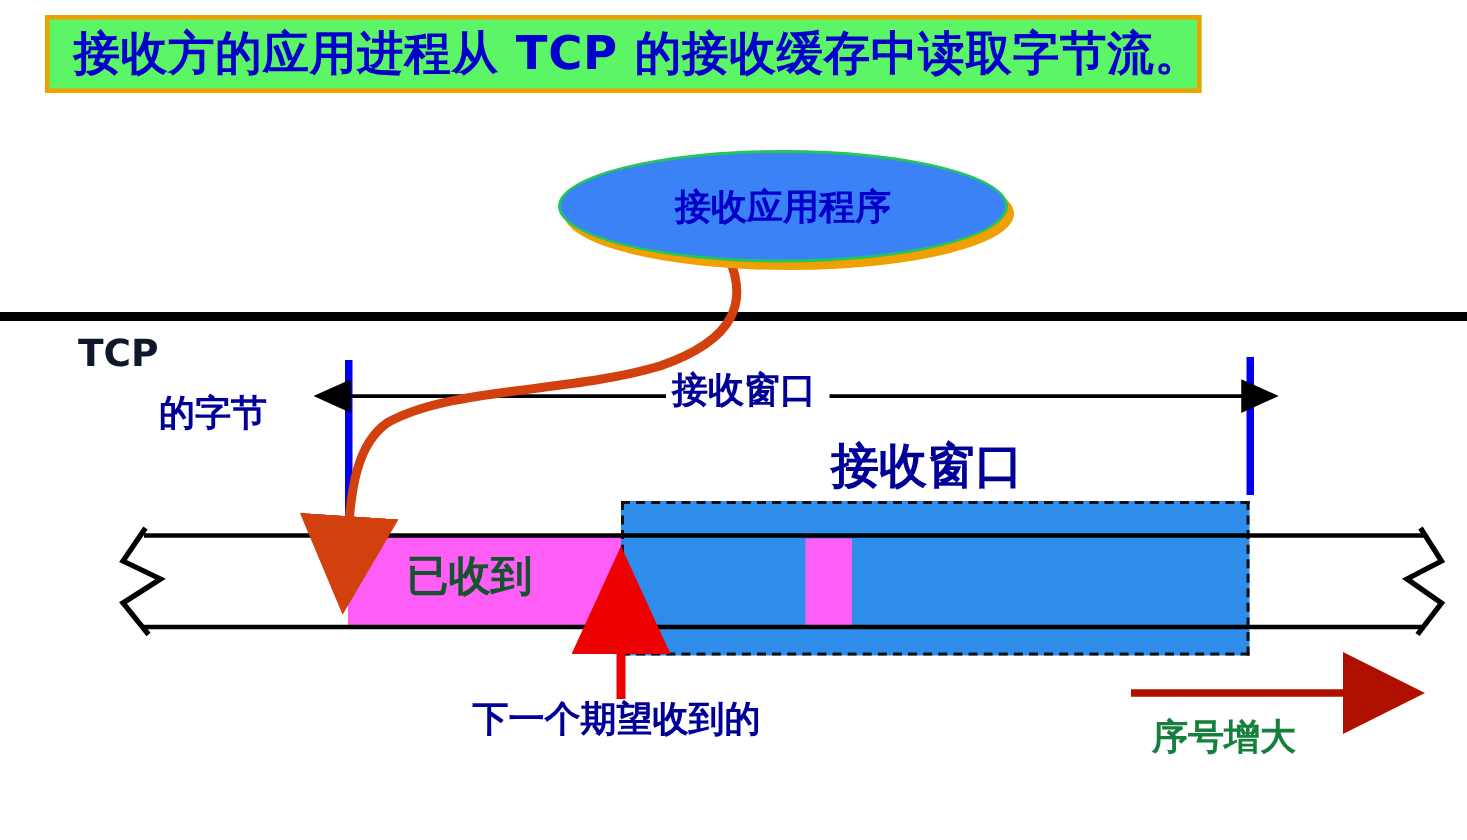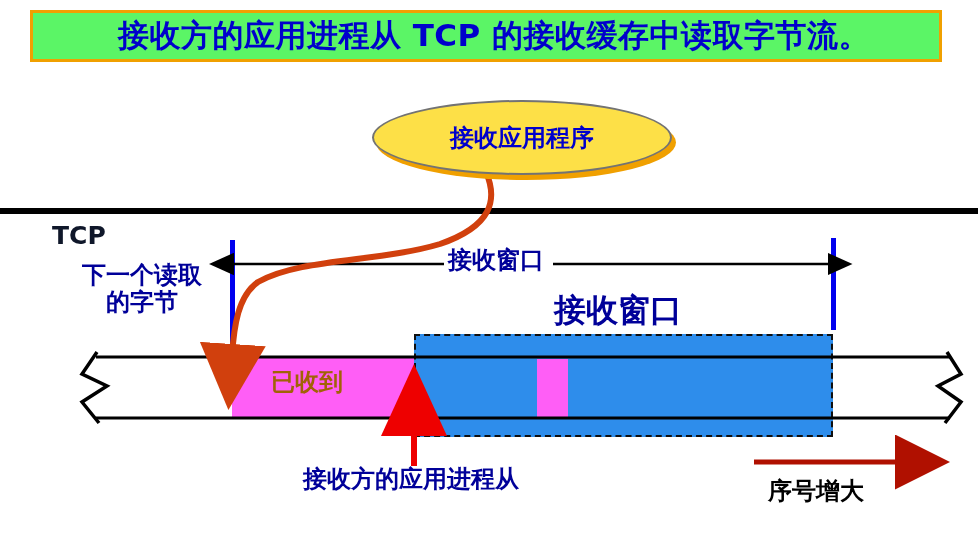--- a/index.html
+++ b/index.html
@@ -18,47 +18,47 @@
     position: absolute;
     left: 0; top: 0;
     width: 978px;
     height: 560px;
   }
   
   #title-banner {
     position: absolute;
     left: 30px;
     top: 10px;
-    width: 912px;
+    width: 771px;
     height: 52px;
     background: #5bf566;
     border: 3px solid #f0a000;
     box-sizing: border-box;
     display: flex;
     align-items: center;
-    justify-content: center;
+    justify-content: flex-start;
   }
   #title-text {
     font-size: 31px;
     font-weight: bold;
     color: #0000cc;
     letter-spacing: 0.5px;
     padding-left: 16px;
     white-space: nowrap;
   }
   
   #callout-ellipse {
     position: absolute;
     left: 372px;
     top: 100px;
     width: 300px;
     height: 75px;
     border-radius: 50%;
-    background: #fde047;
-    border: 2px solid #737373;
+    background: #3b82f6;
+    border: 2px solid #22c55e;
     box-sizing: border-box;
     box-shadow: 4px 5px 0px #f0a000;
     display: flex;
     align-items: center;
     justify-content: center;
     z-index: 6;
   }
   #callout-text {
     font-size: 24px;
     font-weight: bold;
@@ -93,36 +93,36 @@
     z-index: 4;
   }
   #label-recv-window {
     left: 554px; top: 293px;
     font-size: 32px;
     color: #000099;
     z-index: 4;
   }
   #label-received {
     left: 271px; top: 369px;
-    font-size: 24px;
-    color: #a16207;
+    font-size: 28px;
+    color: #14532d;
     z-index: 5;
     font-family: Liberation Serif, serif;
   }
   #label-next-expected {
     left: 276px; top: 466px;
     font-size: 24px;
     color: #000099;
     text-align: center;
     width: 270px;
   }
   #label-seq-increase {
     left: 768px; top: 478px;
     font-size: 24px;
-    color: #000000;
+    color: #15803d;
   }
   
   .vbar {
     position: absolute;
     background: #0000ee;
     width: 5px;
     z-index: 3;
   }
   #vbar-left { left: 230px; top: 240px; height: 128px; }
   #vbar-right { left: 831px; top: 238px; height: 92px; }
@@ -170,30 +170,29 @@
     <div id="title-text">接收方的应用进程从 TCP 的接收缓存中读取字节流。</div>
   </div>
 
   <div id="callout-ellipse">
     <div id="callout-text">接收应用程序</div>
   </div>
 
   <div class="lbl" id="label-tcp">TCP</div>
 
   <div class="lbl" id="label-next-read">
-    <div>下一个读取</div>
     <div>的字节</div>
   </div>
 
   <div class="lbl" id="label-recv-buffer">接收窗口</div>
   <div class="lbl" id="label-recv-window">接收窗口</div>
   <div class="lbl" id="label-received">已收到</div>
 
   <div class="lbl" id="label-next-expected">
-    <div>接收方的应用进程从</div>
+    <div>下一个期望收到的</div>
   </div>
 
   <div class="lbl" id="label-seq-increase">序号增大</div>
 
   <div class="vbar" id="vbar-left"></div>
   <div class="vbar" id="vbar-right"></div>
 
   <div id="block-received"></div>
   <div id="block-window"></div>
   <div id="block-window-gap"></div>

